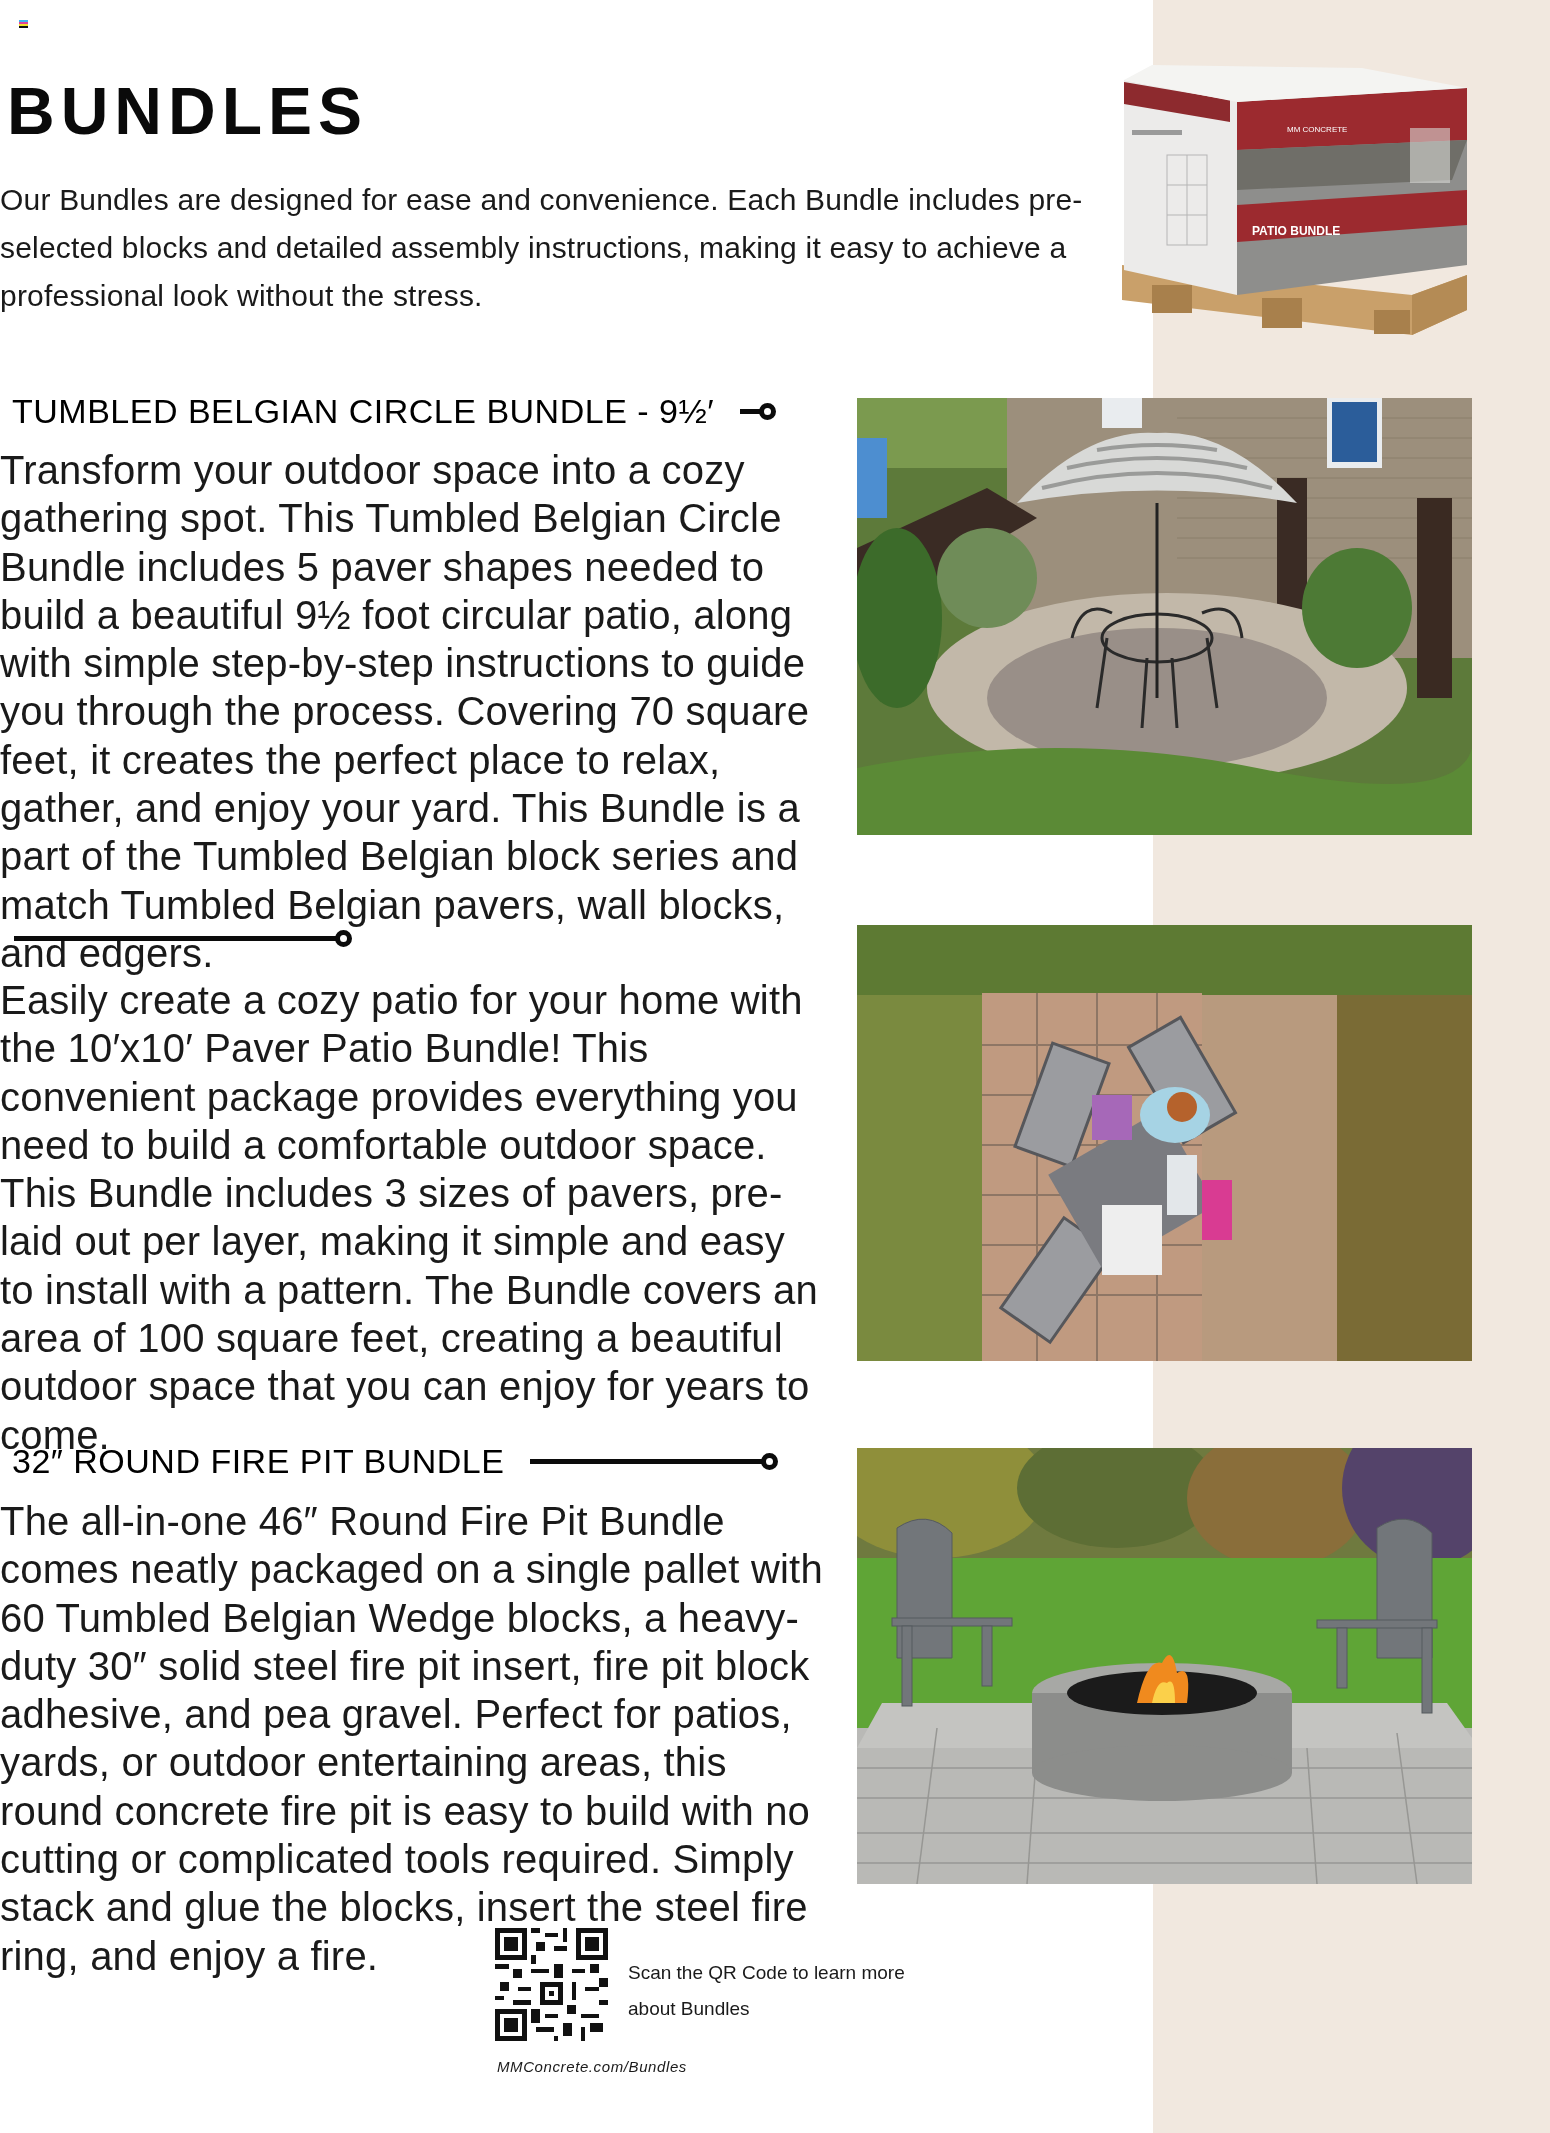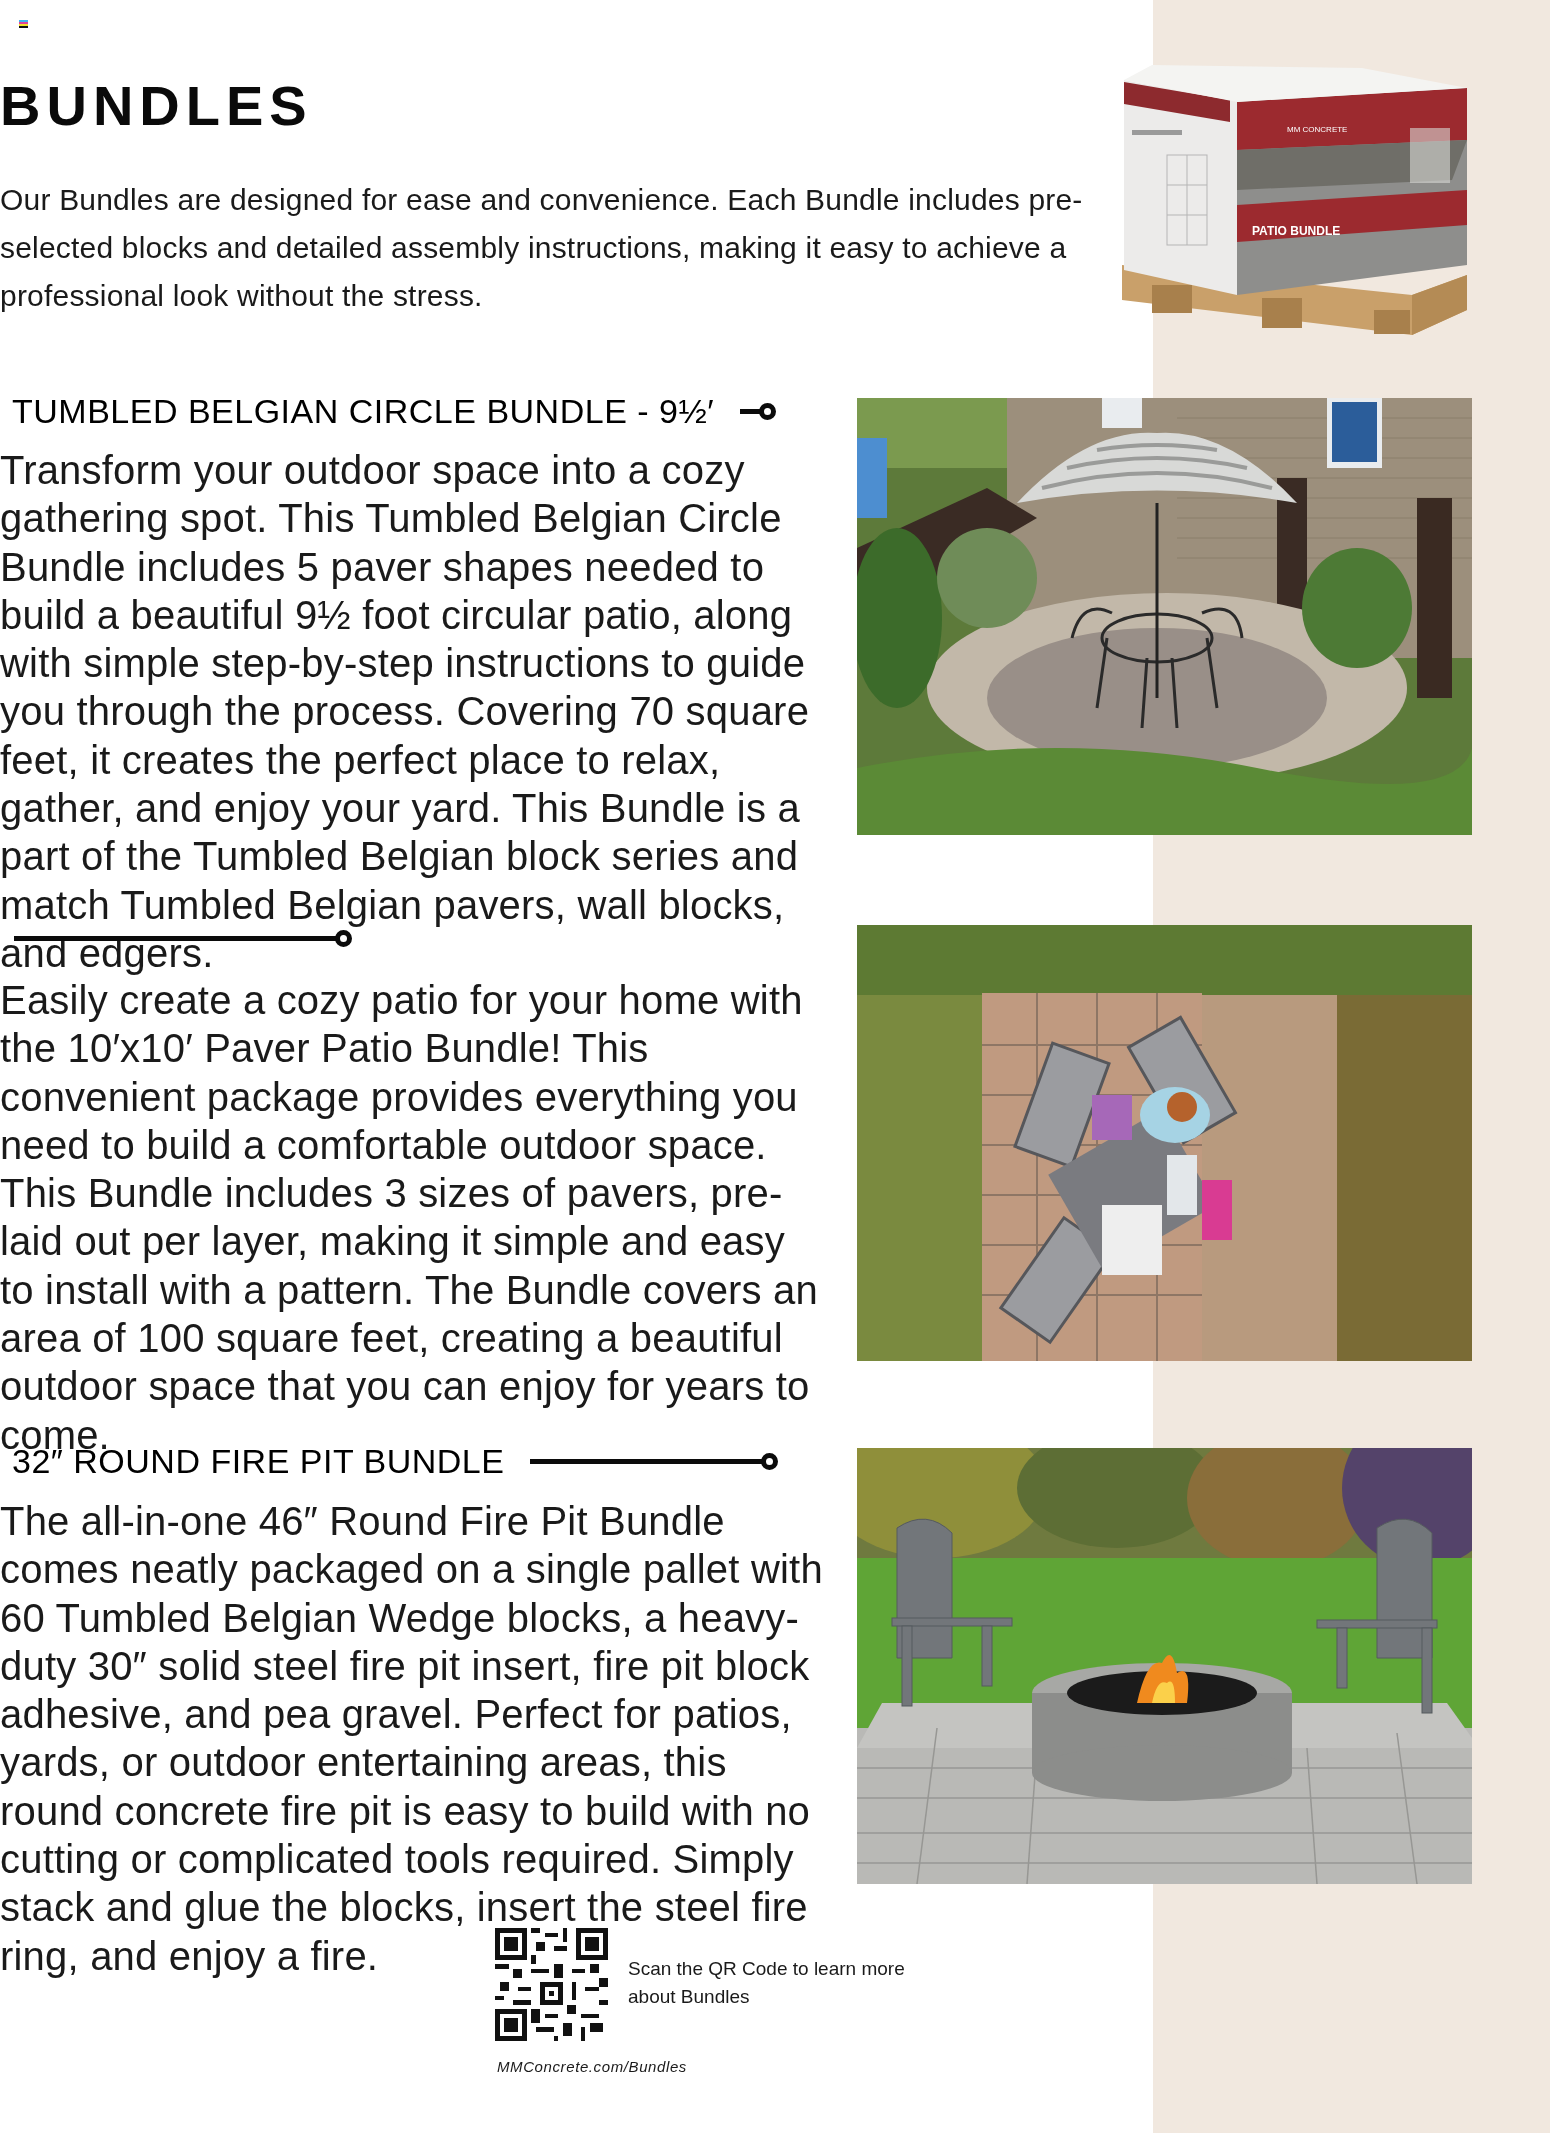--- a/index.html
+++ b/index.html
@@ -6,22 +6,22 @@
   body {
     width: 1550px; height: 2133px; position: relative; overflow: hidden;
     background: #ffffff;
     font-family: "Liberation Sans", "DejaVu Sans", sans-serif;
     color: #1a1a1a;
   }
   .beige-panel { position: absolute; left: 1153px; top: 0; width: 397px; height: 2133px; background: #f1e8df; }
   .cmyk-mark { position: absolute; left: 19px; top: 20px; width: 9px; height: 8px; }
   .cmyk-mark span { display: block; height: 2px; }
   .page-title {
-    position: absolute; left: 0; top: 78px; margin: 0;
-    font-size: 56px; font-weight: 700; letter-spacing: 6px; line-height: 1;
+    position: absolute; left: 7px; top: 78px; margin: 0;
+    font-size: 66px; font-weight: 700; letter-spacing: 6px; line-height: 1;
     color: #0a0a0a;
   }
   .intro {
     position: absolute; left: 0; top: 176px; width: 1100px; margin: 0;
     font-size: 30px; line-height: 48px; letter-spacing: 0.2px; color: #1a1a1a;
   }
   .pallet {
     position: absolute; left: 1112px; top: 60px; width: 360px; height: 280px;
   }
   .section-heading {
@@ -36,21 +36,21 @@
   .connector .node { width: 17px; height: 17px; border: 5px solid #0b0b0b; border-radius: 50%; background: #fff; box-sizing: border-box; margin-left: -1px; }
   .body-text {
     position: absolute; left: 0; width: 830px; margin: 0;
     font-size: 40px; line-height: 48.3px; letter-spacing: 0.2px; color: #1a1a1a;
   }
   .photo { position: absolute; left: 857px; width: 615px; overflow: hidden; }
   .photo svg { display: block; }
   .qr { position: absolute; left: 495px; top: 1928px; width: 113px; height: 113px; }
   .qr-caption {
     position: absolute; left: 628px; top: 1955px; width: 320px; margin: 0;
-    font-size: 19px; line-height: 28px; color: #1a1a1a;
+    font-size: 19px; line-height: 36px; color: #1a1a1a;
   }
   .qr-url {
     position: absolute; left: 497px; top: 2058px; margin: 0;
     font-size: 15px; font-style: italic; font-weight: 400; letter-spacing: 0.6px; color: #1a1a1a;
   }
 </style>
 </head>
 <body>
 
 <div class="beige-panel"></div>

